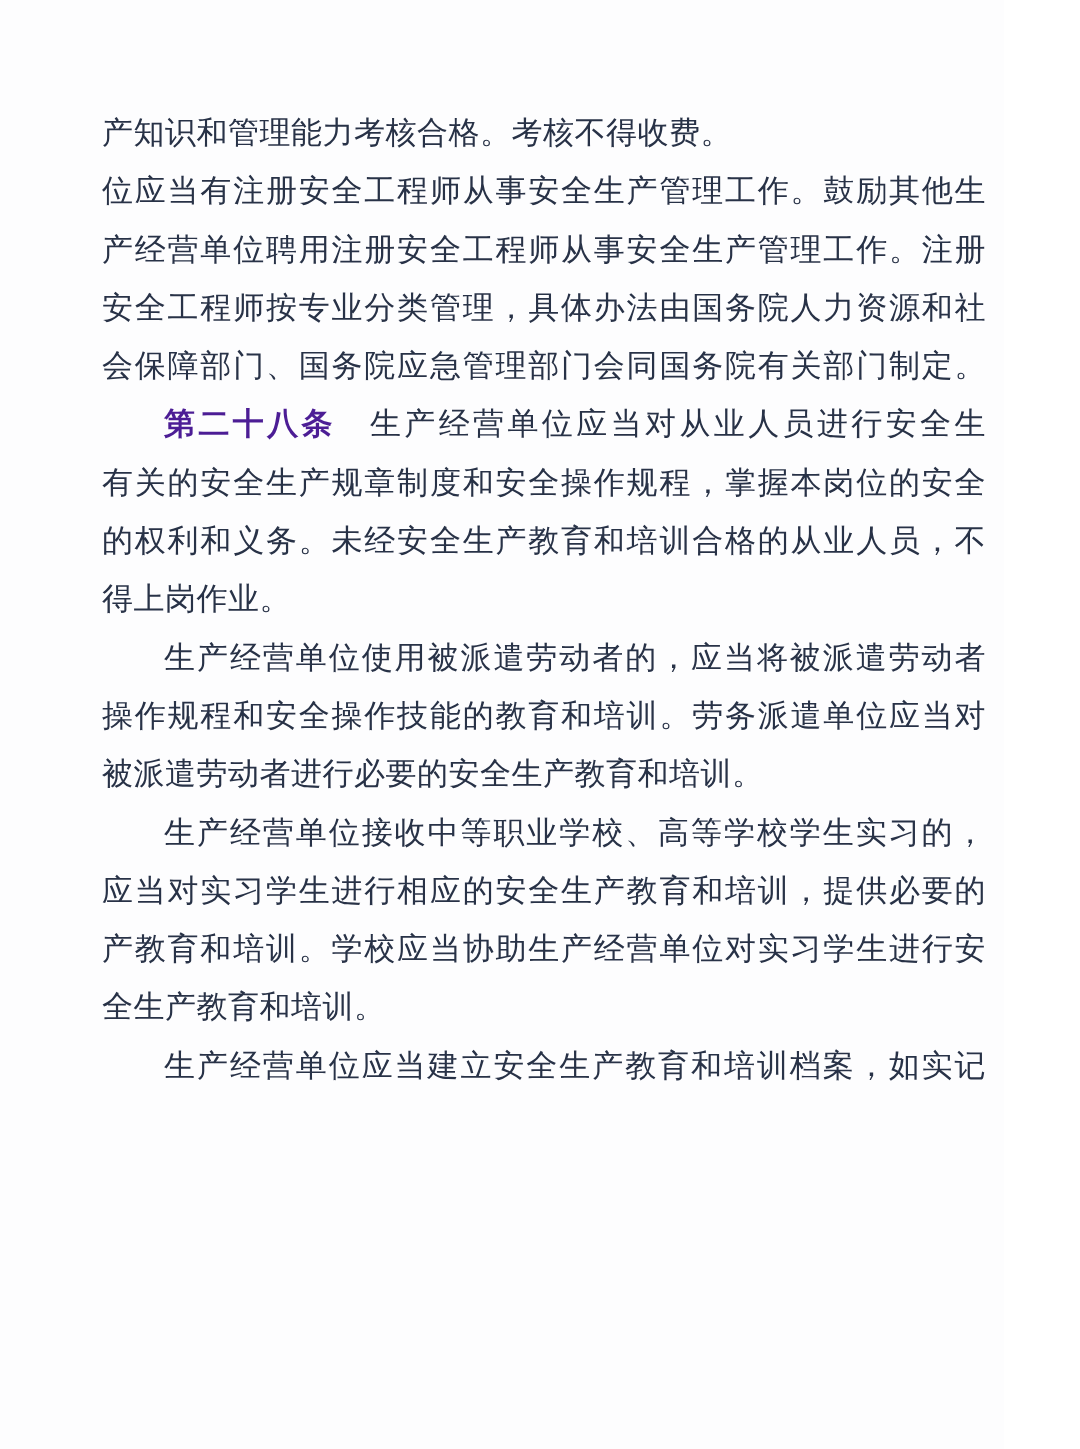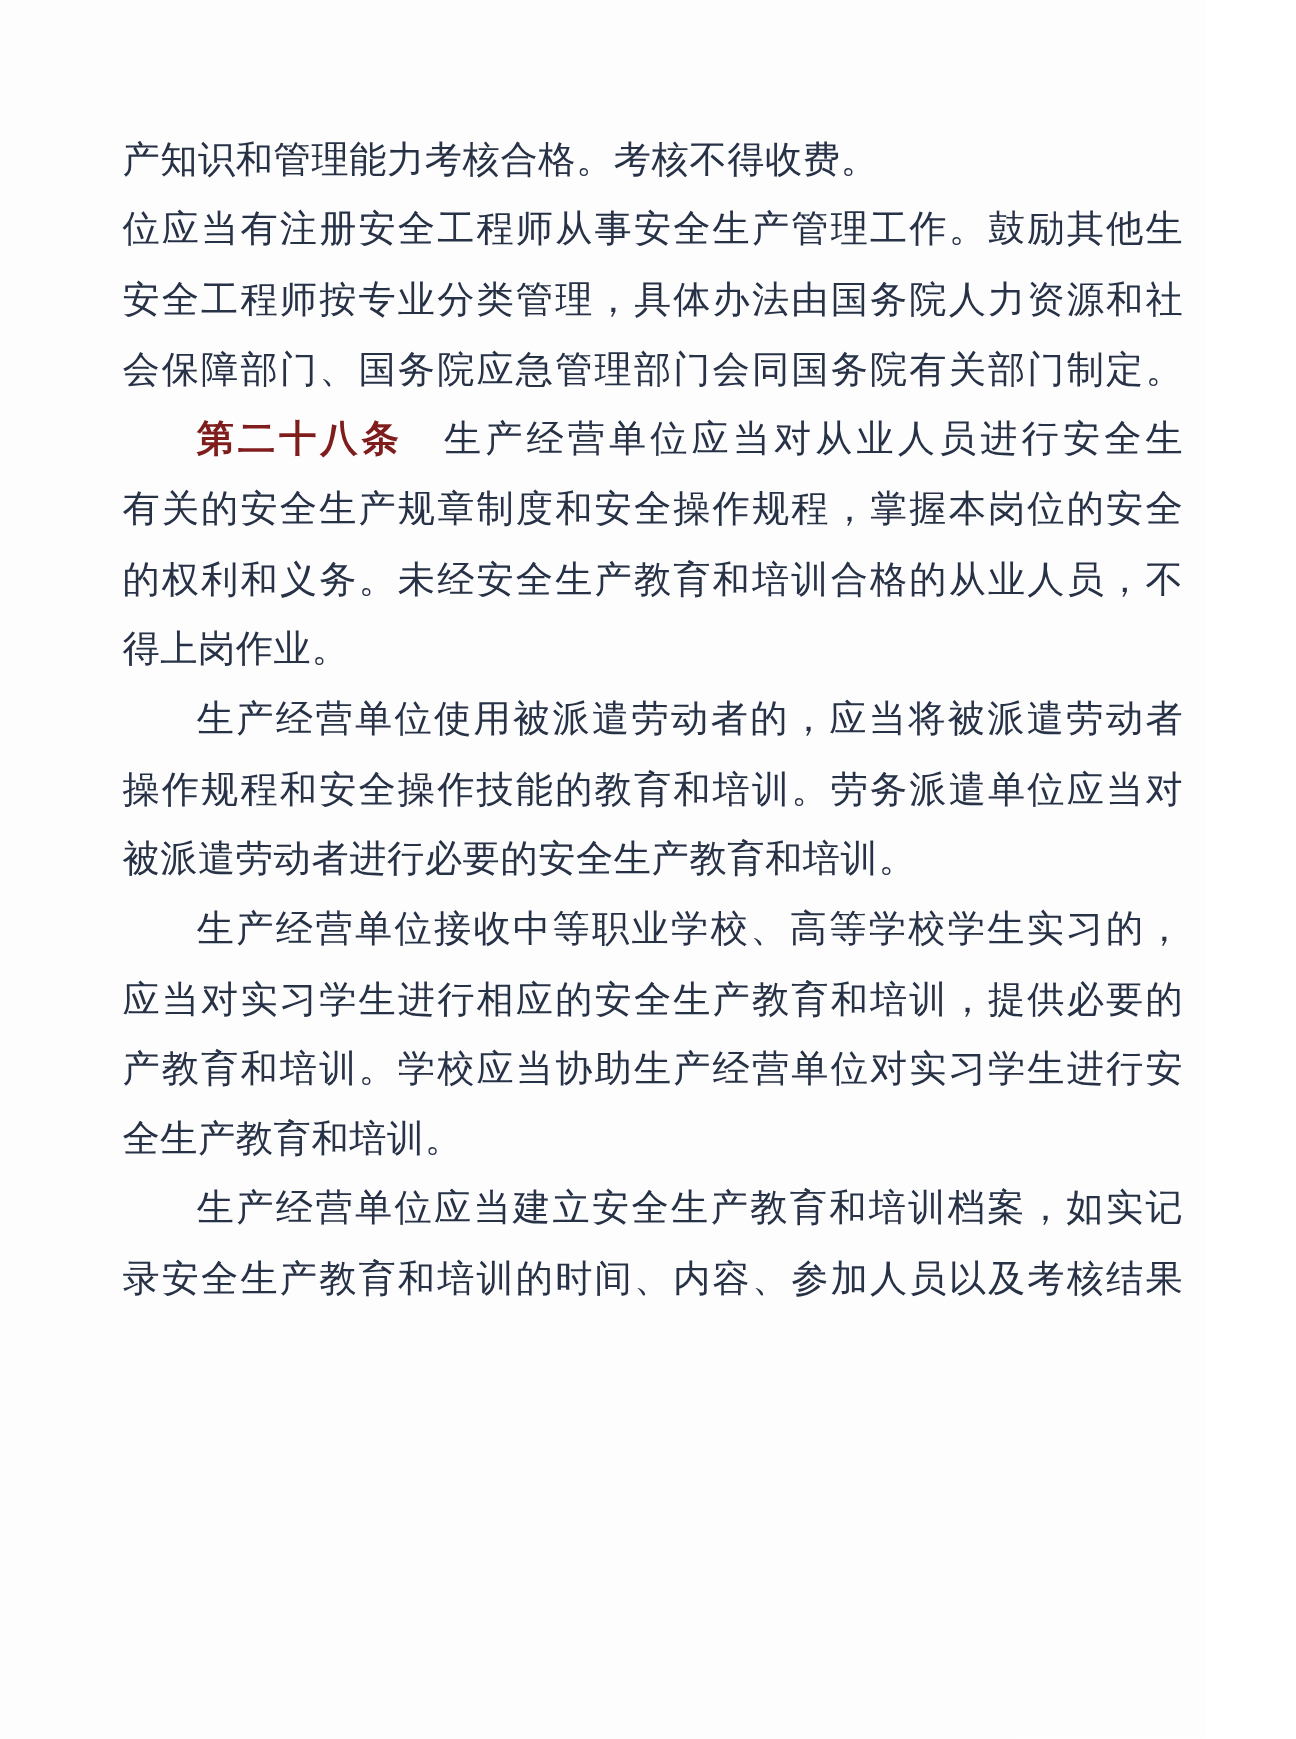--- a/index.html
+++ b/index.html
@@ -34,40 +34,40 @@
   }
   .line.short {
     text-align: left;
     text-align-last: left;
   }
   .line.indent {
     padding-left: 62px;
   }
   .art-num {
     font-weight: bold;
-    color: #7f1d1d;
+    color: #4c1d95;
     margin-right: 34px;
   }
 </style>
 </head>
 <body>
 
 <div class="page">
   <div class="text-block" id="text-block">
       <div class="line short"><span>产知识和管理能力考核合格。考核不得收费。</span></div>
       <div class="line full"><span>位应当有注册安全工程师从事安全生产管理工作。鼓励其他生</span></div>
+      <div class="line full"><span>产经营单位聘用注册安全工程师从事安全生产管理工作。注册</span></div>
       <div class="line full"><span>安全工程师按专业分类管理，具体办法由国务院人力资源和社</span></div>
       <div class="line full"><span>会保障部门、国务院应急管理部门会同国务院有关部门制定。</span></div>
       <div class="line indent full"><span class="art-num">第二十八条</span><span>生产经营单位应当对从业人员进行安全生</span></div>
       <div class="line full"><span>有关的安全生产规章制度和安全操作规程，掌握本岗位的安全</span></div>
       <div class="line full"><span>的权利和义务。未经安全生产教育和培训合格的从业人员，不</span></div>
       <div class="line short"><span>得上岗作业。</span></div>
       <div class="line indent full"><span>生产经营单位使用被派遣劳动者的，应当将被派遣劳动者</span></div>
       <div class="line full"><span>操作规程和安全操作技能的教育和培训。劳务派遣单位应当对</span></div>
       <div class="line short"><span>被派遣劳动者进行必要的安全生产教育和培训。</span></div>
       <div class="line indent full"><span>生产经营单位接收中等职业学校、高等学校学生实习的，</span></div>
       <div class="line full"><span>应当对实习学生进行相应的安全生产教育和培训，提供必要的</span></div>
       <div class="line full"><span>产教育和培训。学校应当协助生产经营单位对实习学生进行安</span></div>
       <div class="line short"><span>全生产教育和培训。</span></div>
       <div class="line indent full"><span>生产经营单位应当建立安全生产教育和培训档案，如实记</span></div>
-      <div class="line full"><span>录安全生产教育和培训的时间、内容、参加人员以及考核结果</span></div>
     </div>
 </div>
 
 </body></html>

